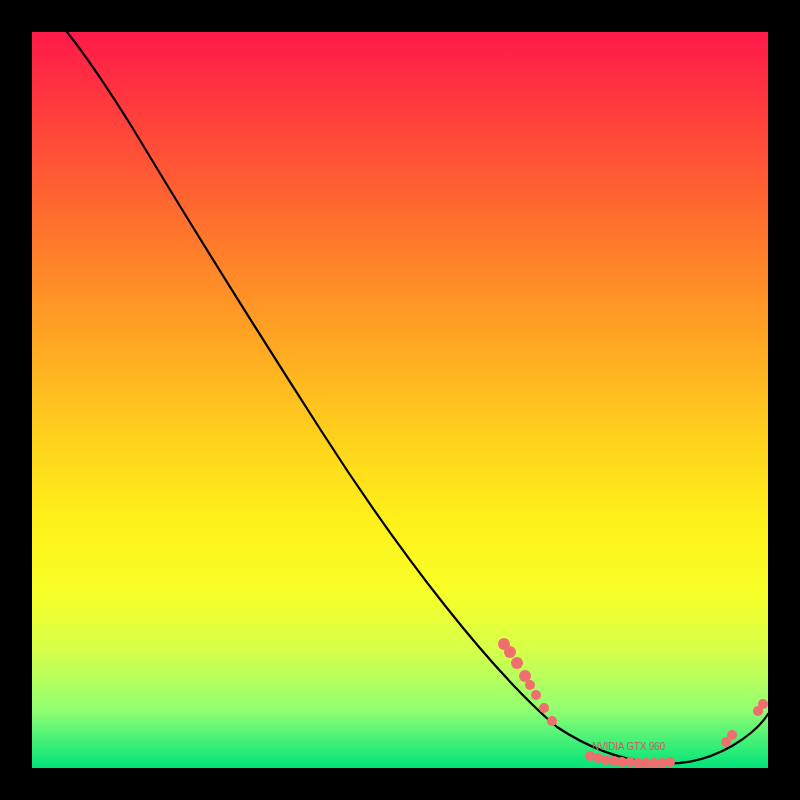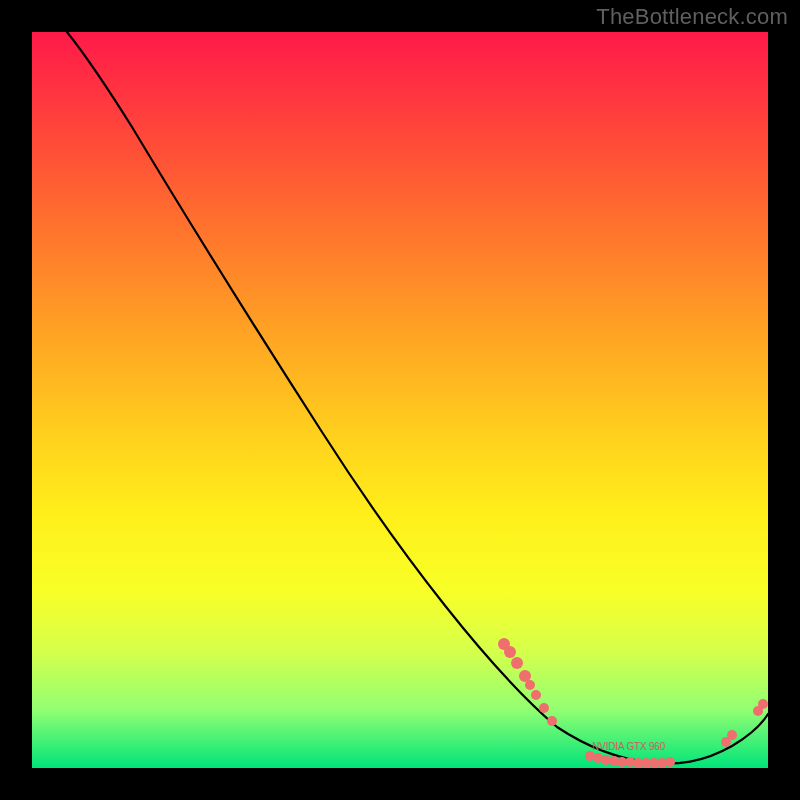--- a/index.html
+++ b/index.html
@@ -101,14 +101,13 @@
         <circle cx="638" cy="730" r="5" class="marker"></circle>
         <circle cx="694" cy="710" r="5" class="marker"></circle>
         <circle cx="700" cy="703" r="5" class="marker"></circle>
         <circle cx="726" cy="679" r="5" class="marker"></circle>
         <circle cx="731" cy="672" r="5" class="marker"></circle>
       </g>
 
     <text class="label-text" x="560" y="718">NVIDIA GTX 960</text>
   </svg>
 
-  <div class="watermark">TheBottleneck.com</div>
 </div>
 
 </body></html>

